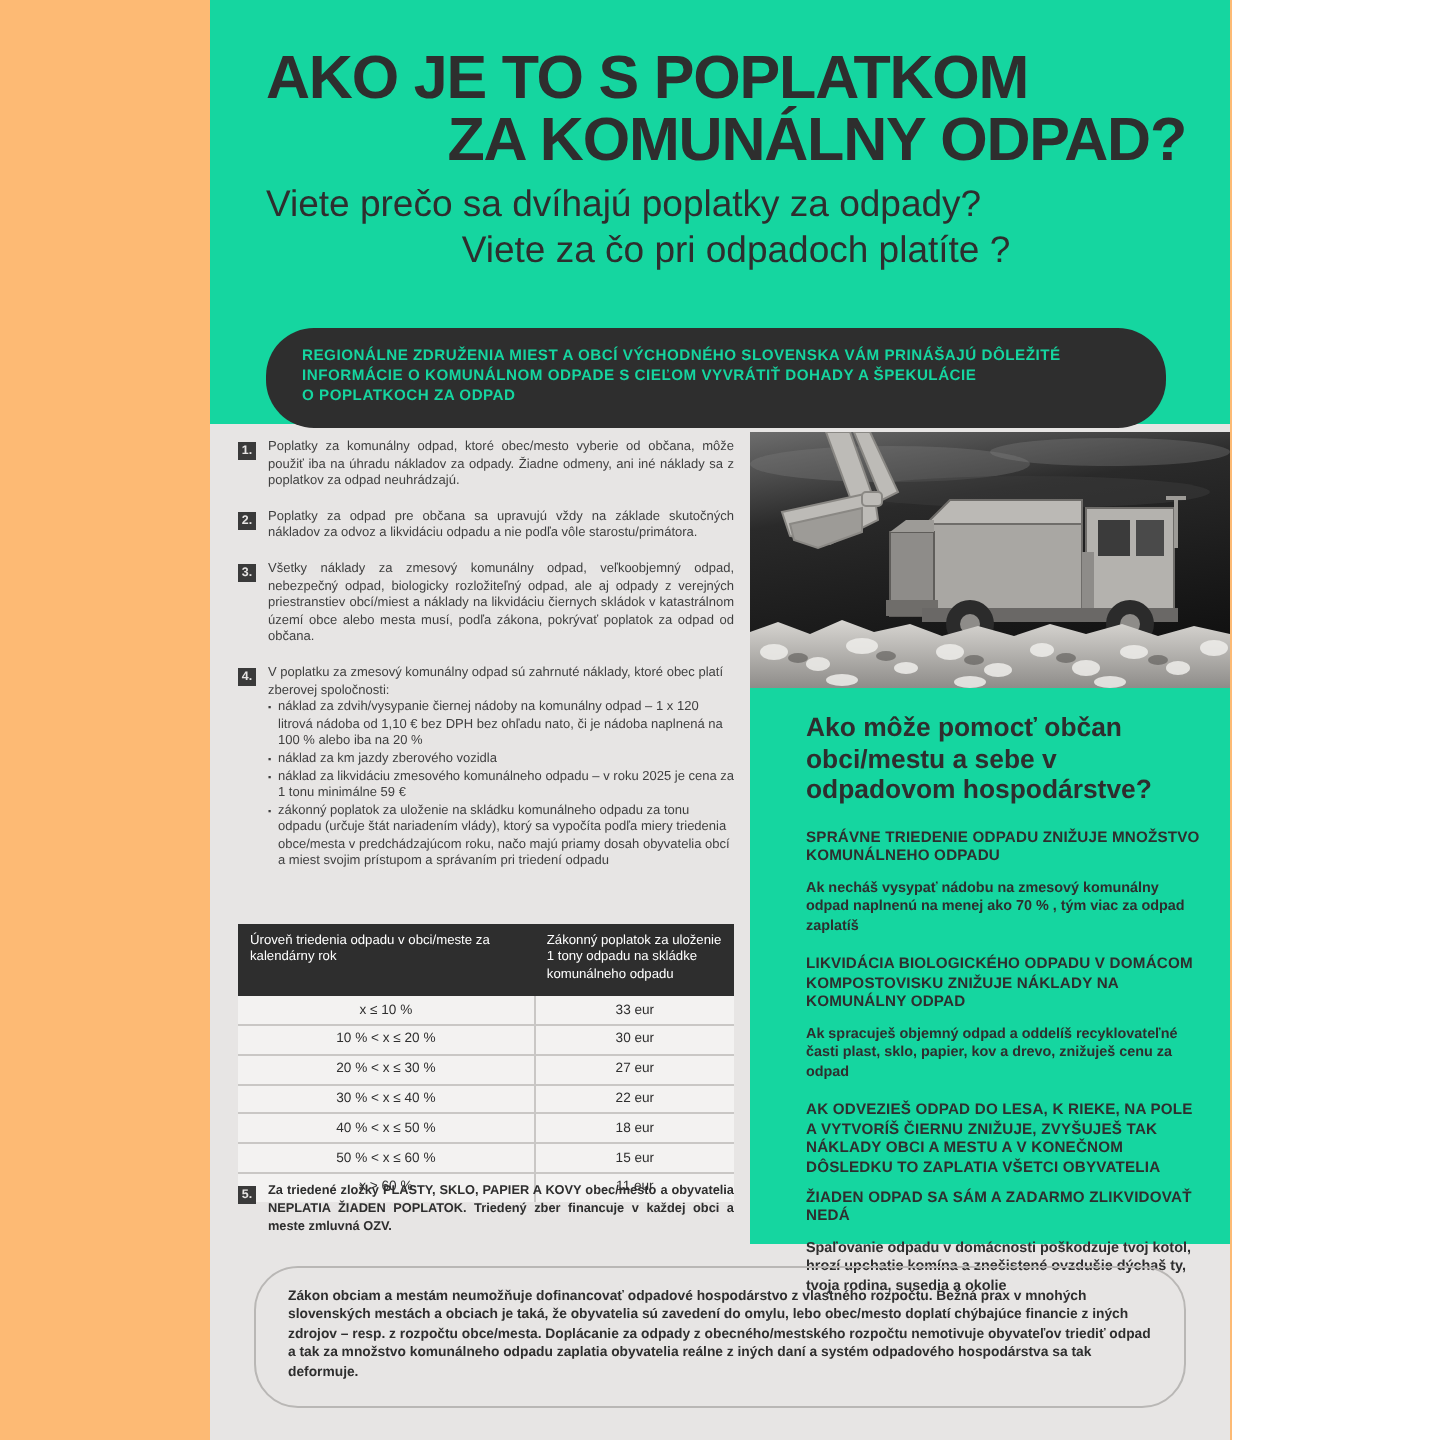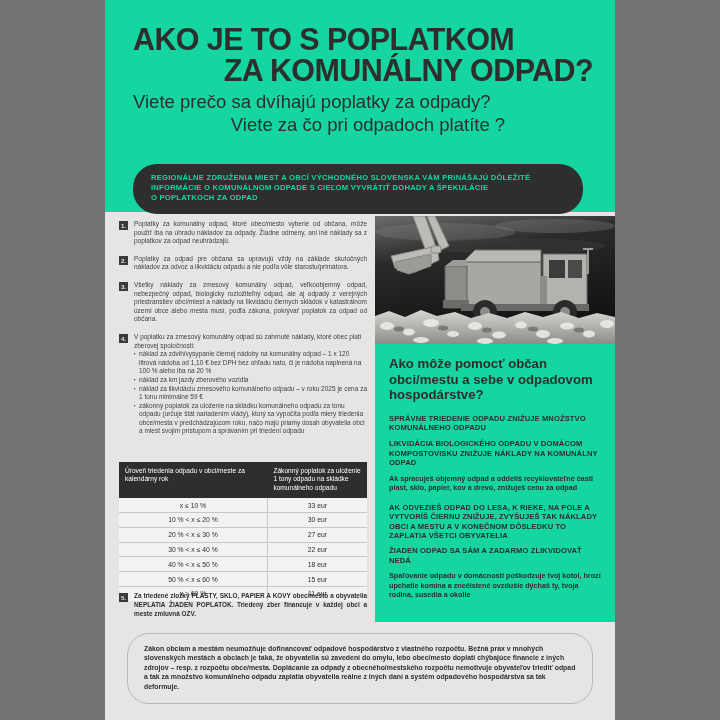--- a/index.html
+++ b/index.html
@@ -2,21 +2,21 @@
 <html><head>
 <meta charset="utf-8">
 <style>
   html,body{margin:0;padding:0;}
   body{
     width:720px;height:720px;
     background:#ffffff;
     font-family:"Liberation Sans", sans-serif;
     overflow:hidden;
   }
-  .stage{position:relative;width:720px;height:720px;background:#737373;}
+  .stage{position:relative;width:616px;height:720px;background:#fdba74;}
 
   
   .page{
     position:absolute;left:105px;top:0;width:510px;height:720px;
     background:#e7e5e4;
     overflow:hidden;
   }
 
   
   .header{
@@ -118,21 +118,21 @@
   .photo{
     position:absolute;left:270px;top:216px;width:240px;height:128px;
     overflow:hidden;background:#111;
   }
   .photo svg{display:block;}
 
   
   .right-panel{
     position:absolute;left:270px;top:344px;width:240px;height:278px;
     background:#15d6a0;
-    padding:12px 14px 0 14px;
+    padding:12px 14px 0 28px;
     box-sizing:border-box;
   }
   .rp-title{
     margin:0 0 11px 0;color:#2e2e2e;
     font-size:13.2px;font-weight:bold;line-height:15.6px;
   }
   .rp-head{
     margin:0 0 6px 0;color:#2e2e2e;
     font-size:7.6px;font-weight:bold;line-height:9.6px;letter-spacing:0.1px;
   }
@@ -325,20 +325,21 @@
           <ellipse cx="112" cy="114" rx="5" ry="2.5"></ellipse>
             <ellipse cx="158" cy="113" rx="5" ry="2.5"></ellipse>
           <ellipse cx="204" cy="114" rx="5" ry="2.5"></ellipse>
         </g>
       </svg>
     </div>
 
     <div class="right-panel">
       <p class="rp-title">Ako môže pomocť občan obci/mestu a sebe v odpadovom hospodárstve?</p>
       <p class="rp-head">SPRÁVNE TRIEDENIE ODPADU ZNIŽUJE MNOŽSTVO KOMUNÁLNEHO ODPADU</p>
+      <p class="rp-body">Ak necháš vysypať nádobu na zmesový komunálny odpad naplnenú na menej ako 70 % , tým viac za odpad zaplatíš</p>
       <p class="rp-head">LIKVIDÁCIA BIOLOGICKÉHO ODPADU V DOMÁCOM KOMPOSTOVISKU ZNIŽUJE NÁKLADY NA KOMUNÁLNY ODPAD</p>
       <p class="rp-body">Ak spracuješ objemný odpad a oddelíš recyklovateľné časti plast, sklo, papier, kov a drevo, znižuješ cenu za odpad</p>
       <p class="rp-head tight">AK ODVEZIEŠ ODPAD DO LESA, K RIEKE, NA POLE A VYTVORÍŠ ČIERNU ZNIŽUJE, ZVYŠUJEŠ TAK NÁKLADY OBCI A MESTU A V KONEČNOM DÔSLEDKU TO ZAPLATIA VŠETCI OBYVATELIA</p>
       <p class="rp-head">ŽIADEN ODPAD SA SÁM A ZADARMO ZLIKVIDOVAŤ NEDÁ</p>
       <p class="rp-body">Spaľovanie odpadu v domácnosti poškodzuje tvoj kotol, hrozí upchatie komína  a znečistené ovzdušie dýchaš ty, tvoja rodina, susedia a okolie</p>
     </div>
 
     <div class="footer">
       <p>Zákon obciam a mestám neumožňuje dofinancovať odpadové hospodárstvo z vlastného rozpočtu. Bežná prax v mnohých slovenských mestách a obciach je taká, že obyvatelia sú zavedení do omylu, lebo obec/mesto  doplatí chýbajúce financie z iných zdrojov – resp. z rozpočtu obce/mesta. Doplácanie za odpady z obecného/mestského rozpočtu nemotivuje obyvateľov triediť odpad a tak za množstvo komunálneho odpadu zaplatia obyvatelia reálne z iných daní a systém odpadového hospodárstva sa tak deformuje.</p>
     </div>

